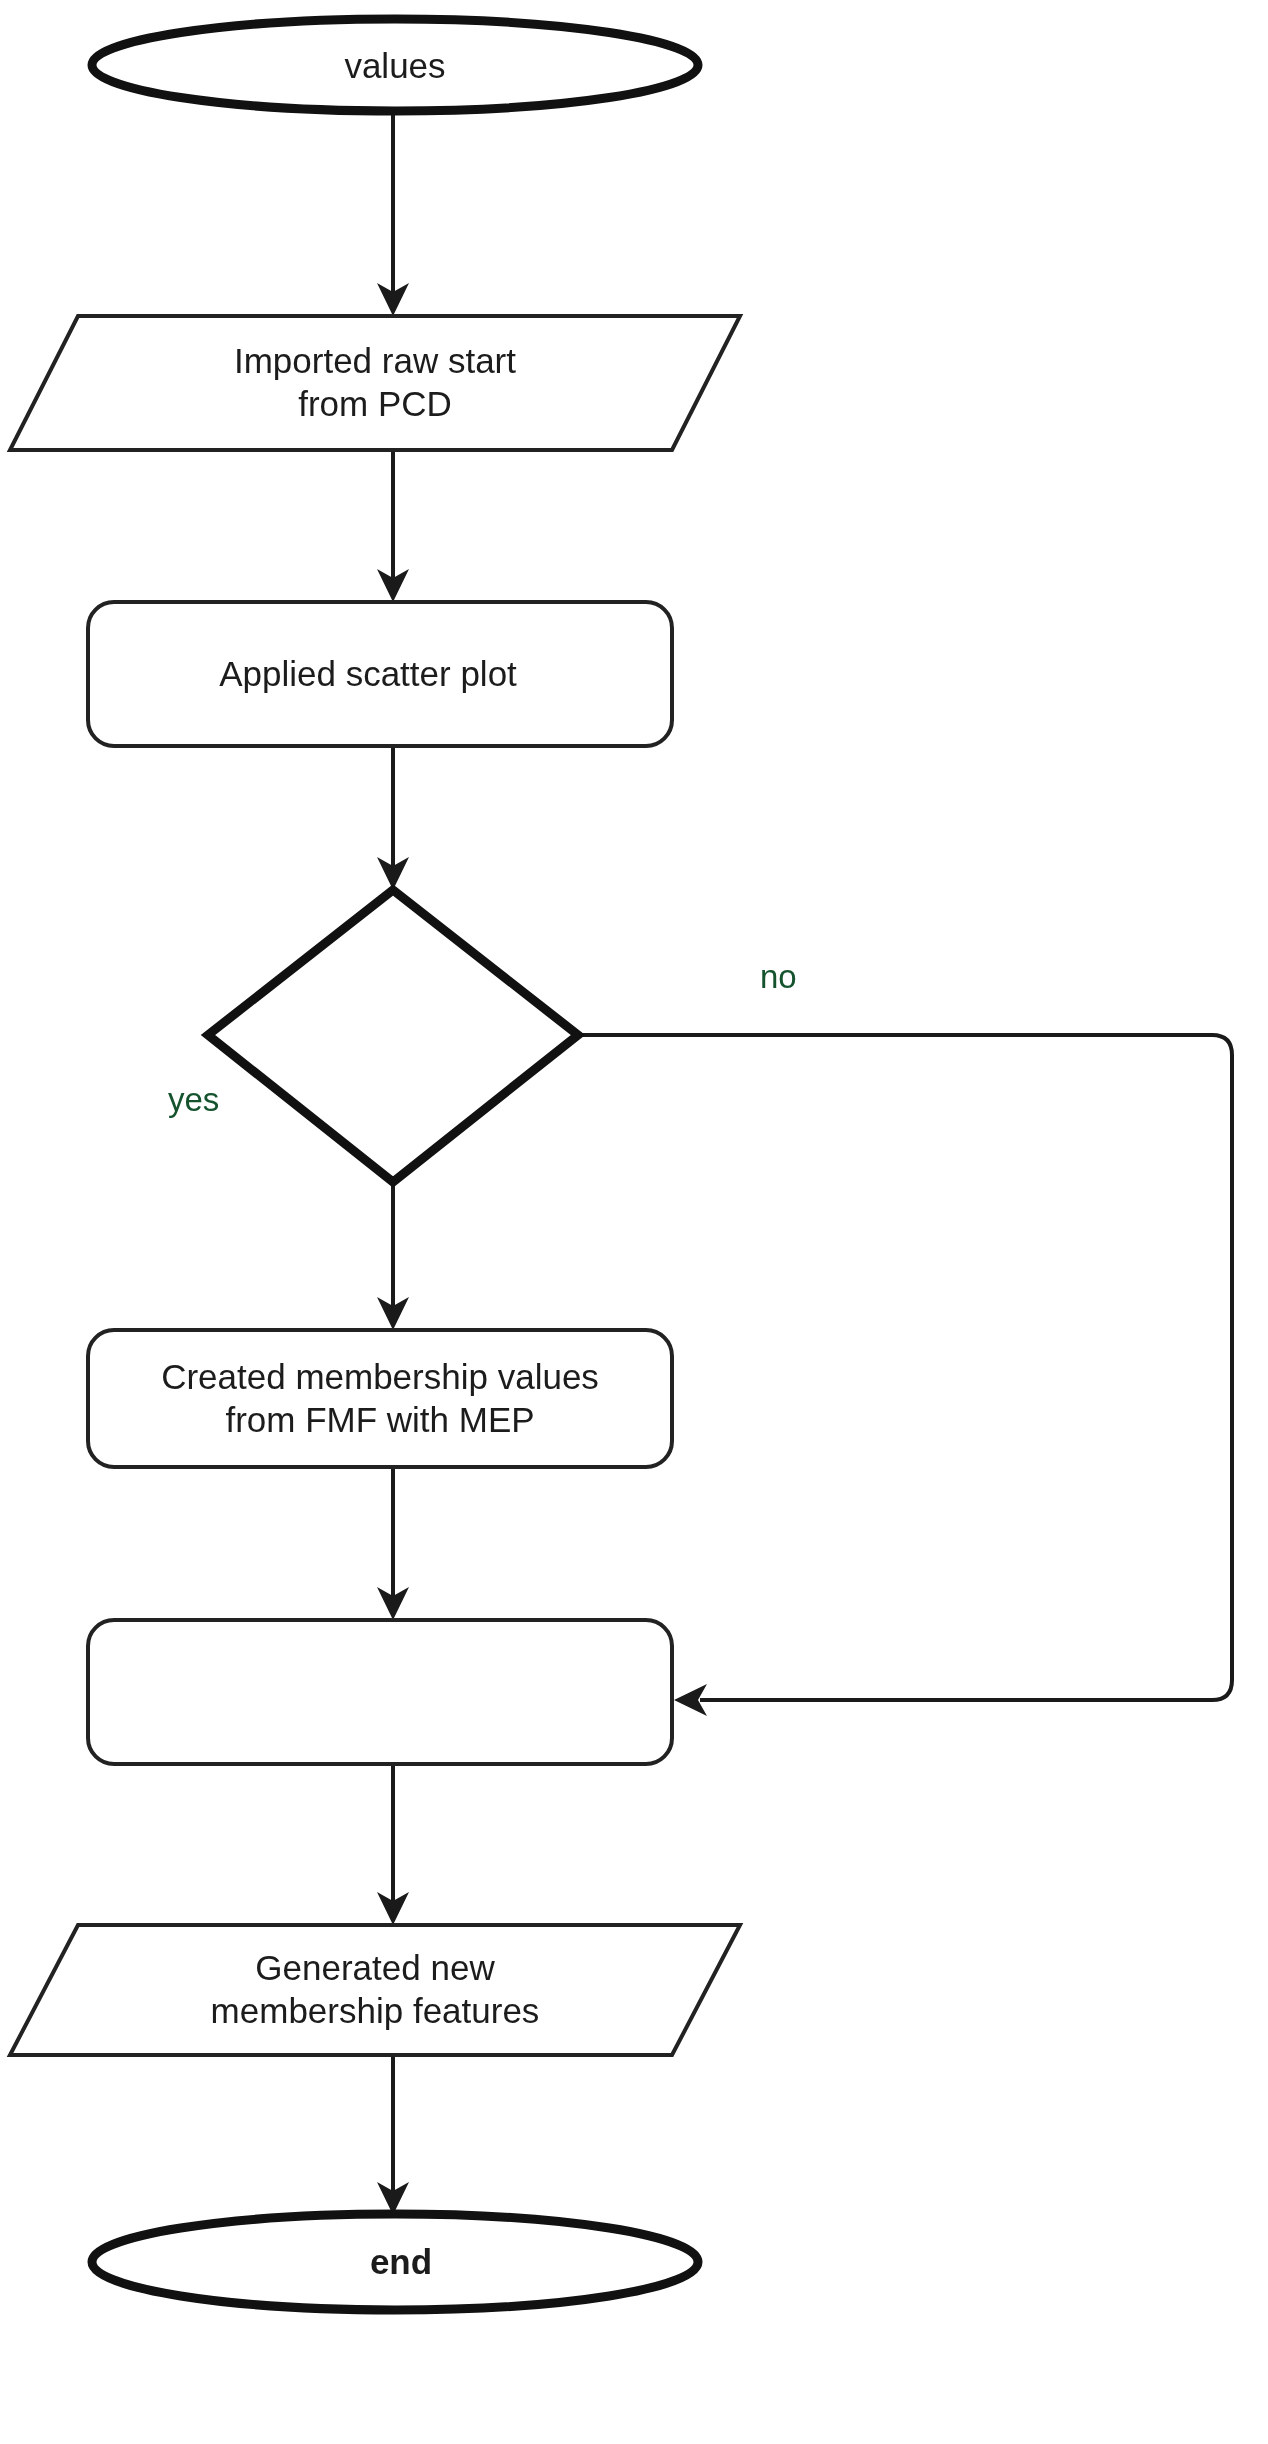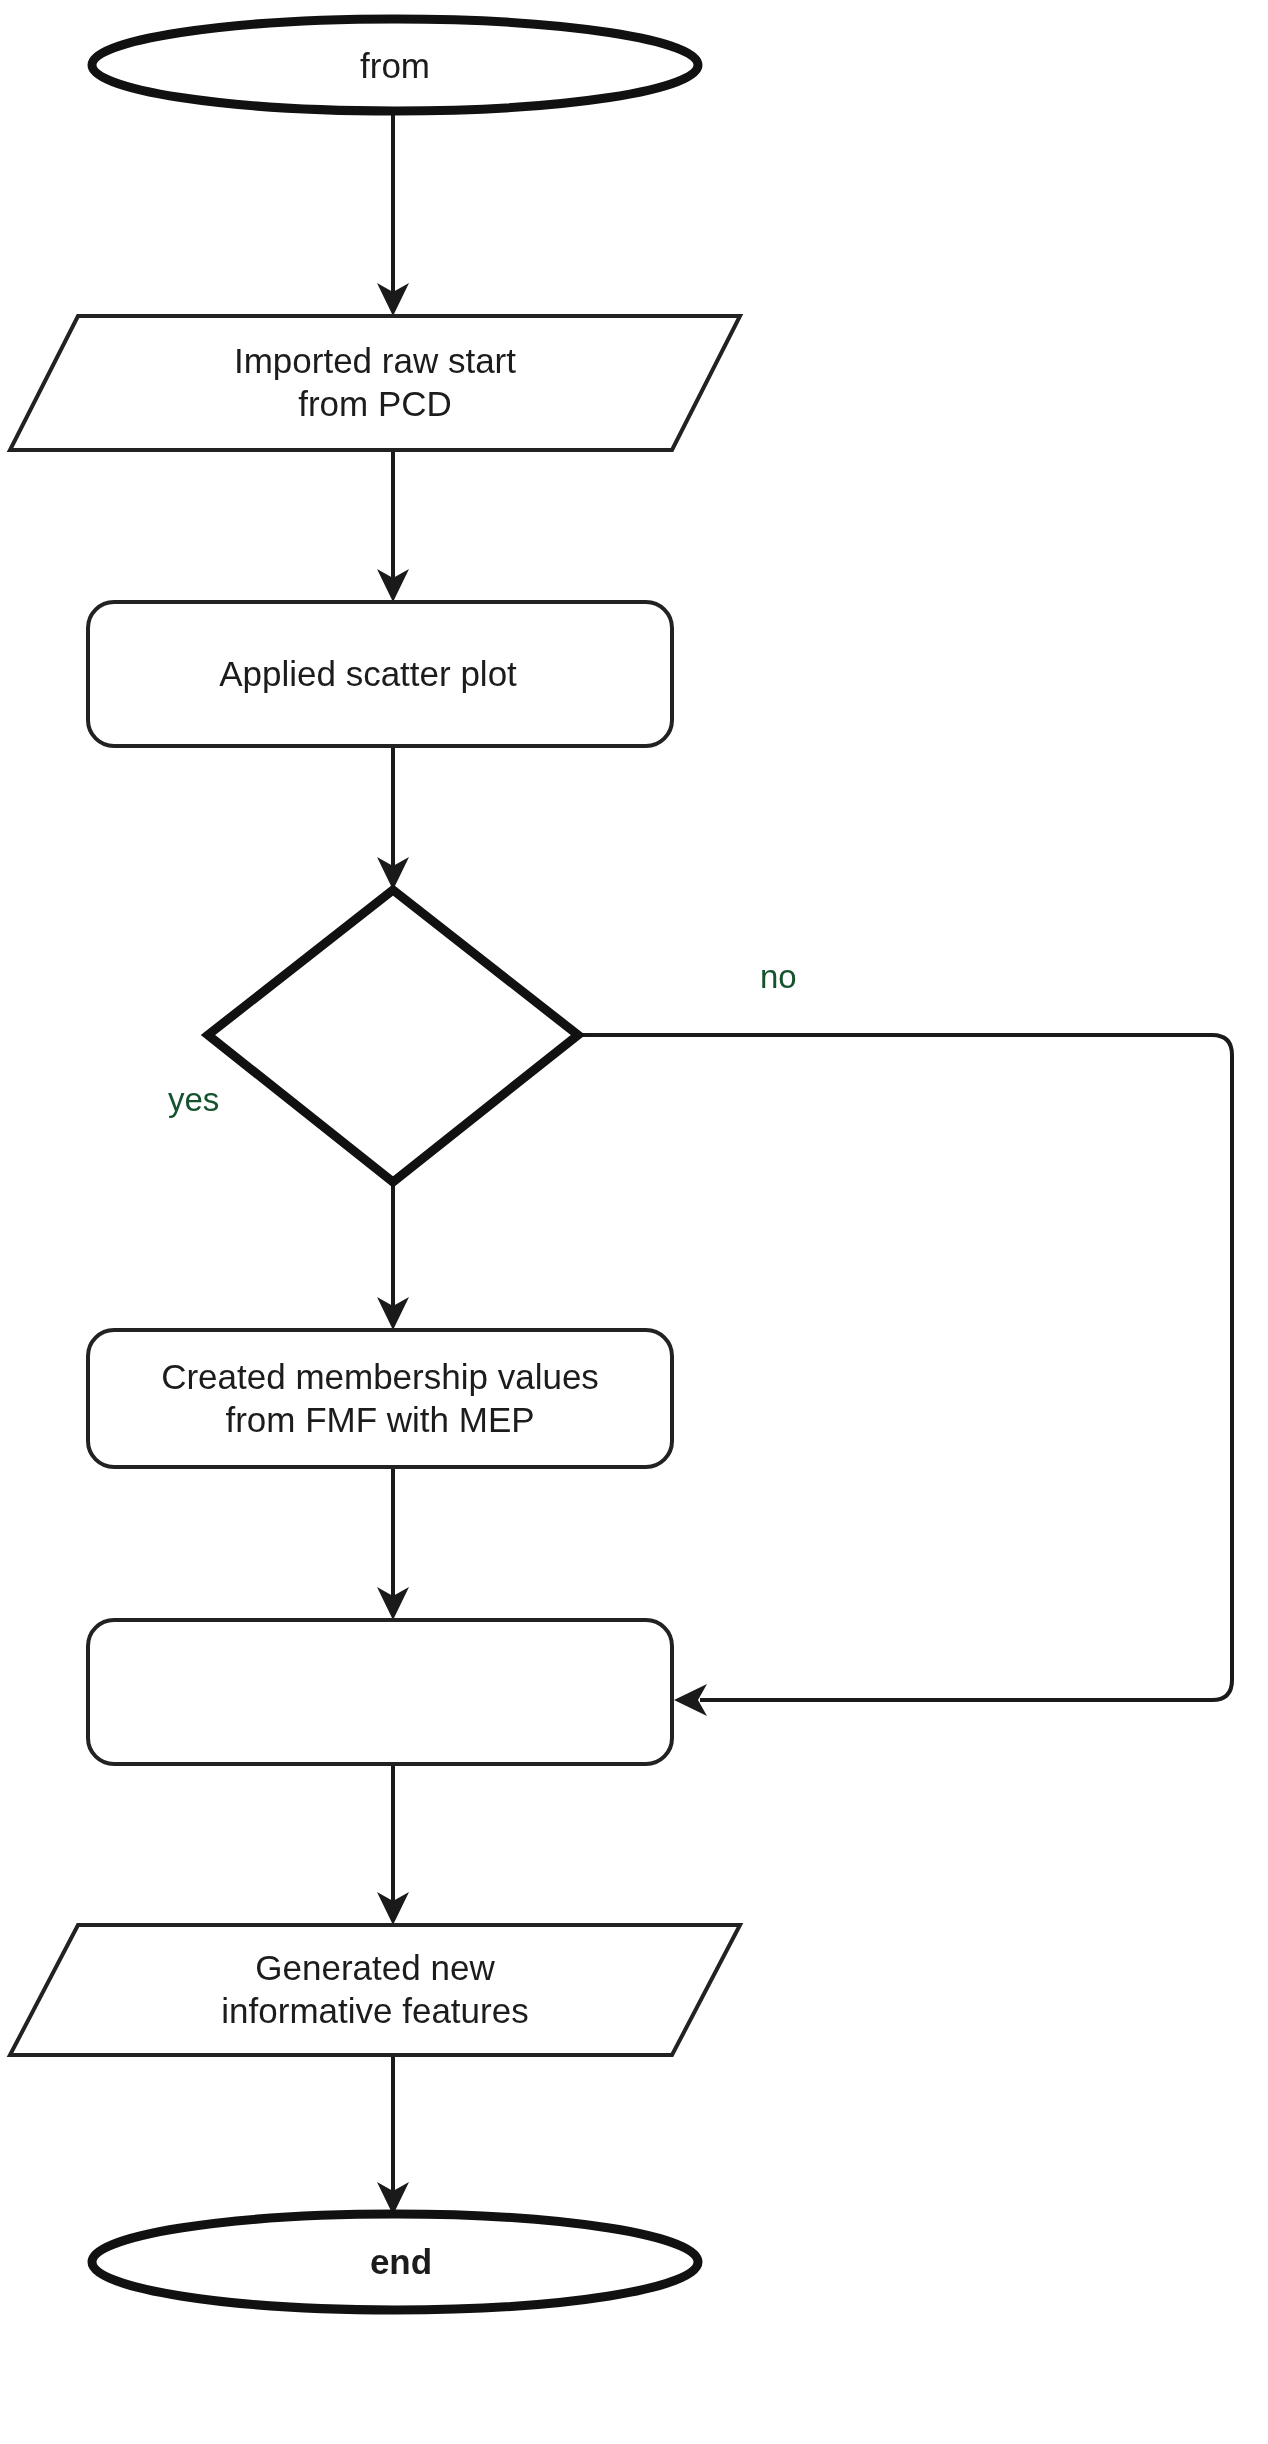--- a/index.html
+++ b/index.html
@@ -115,34 +115,34 @@
 
     <rect x="88" y="1330" width="584" height="137" rx="26" ry="26" fill="#ffffff" stroke="#222222" stroke-width="4"></rect>
 
     <rect x="88" y="1620" width="584" height="144" rx="26" ry="26" fill="#ffffff" stroke="#222222" stroke-width="4"></rect>
 
     <polygon points="78,1925 740,1925 672,2055 10,2055" fill="#ffffff" stroke="#222222" stroke-width="4"></polygon>
 
     <ellipse cx="395" cy="2262" rx="303" ry="48" fill="#ffffff" stroke="#111111" stroke-width="9"></ellipse>
   </svg>
 
-  <div class="node-label" style="left:95px; top:20px; width:600px; height:92px;">from</div>
+  <div class="node-label" style="left:95px; top:20px; width:600px; height:92px;">values</div>
 
   <div class="node-label" style="left:75px; top:316px; width:600px; height:134px;">Imported raw start
 from PCD</div>
 
   <div class="node-label" style="left:76px; top:602px; width:584px; height:144px;">Applied scatter plot</div>
 
 
   <div class="node-label" style="left:70px; top:1330px; width:620px; height:137px;">Created membership values
 from FMF with MEP</div>
 
 
   <div class="node-label" style="left:75px; top:1925px; width:600px; height:130px;">Generated new
-informative features</div>
+membership features</div>
 
   <div class="node-label" style="left:101px; top:2214px; width:600px; height:96px;font-weight:bold;">end</div>
 
   <div class="edge-label" style="left:760px; top:960px;">no</div>
 
   <div class="edge-label" style="left:168px; top:1083px;">yes</div>
 
 </div>
 
 </body></html>

